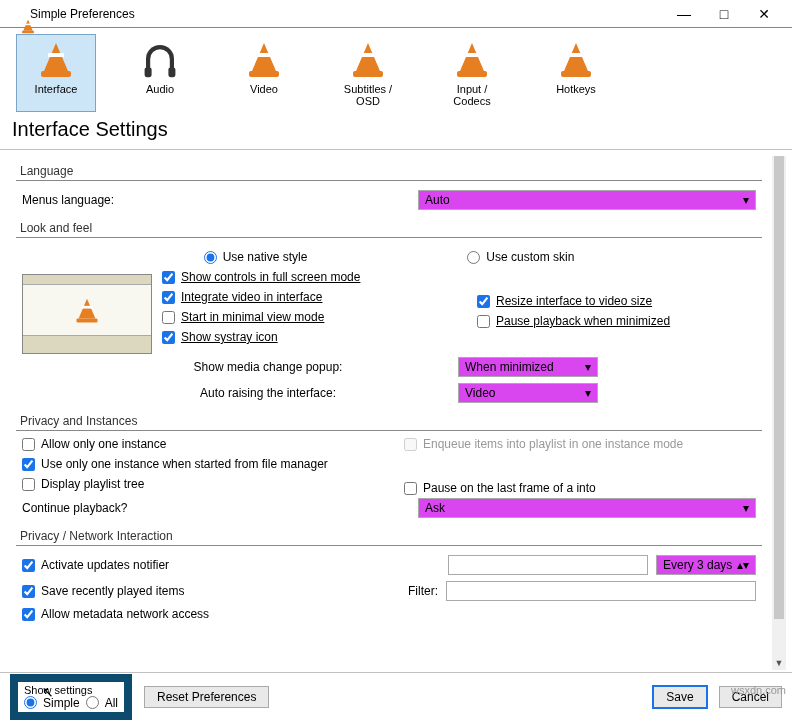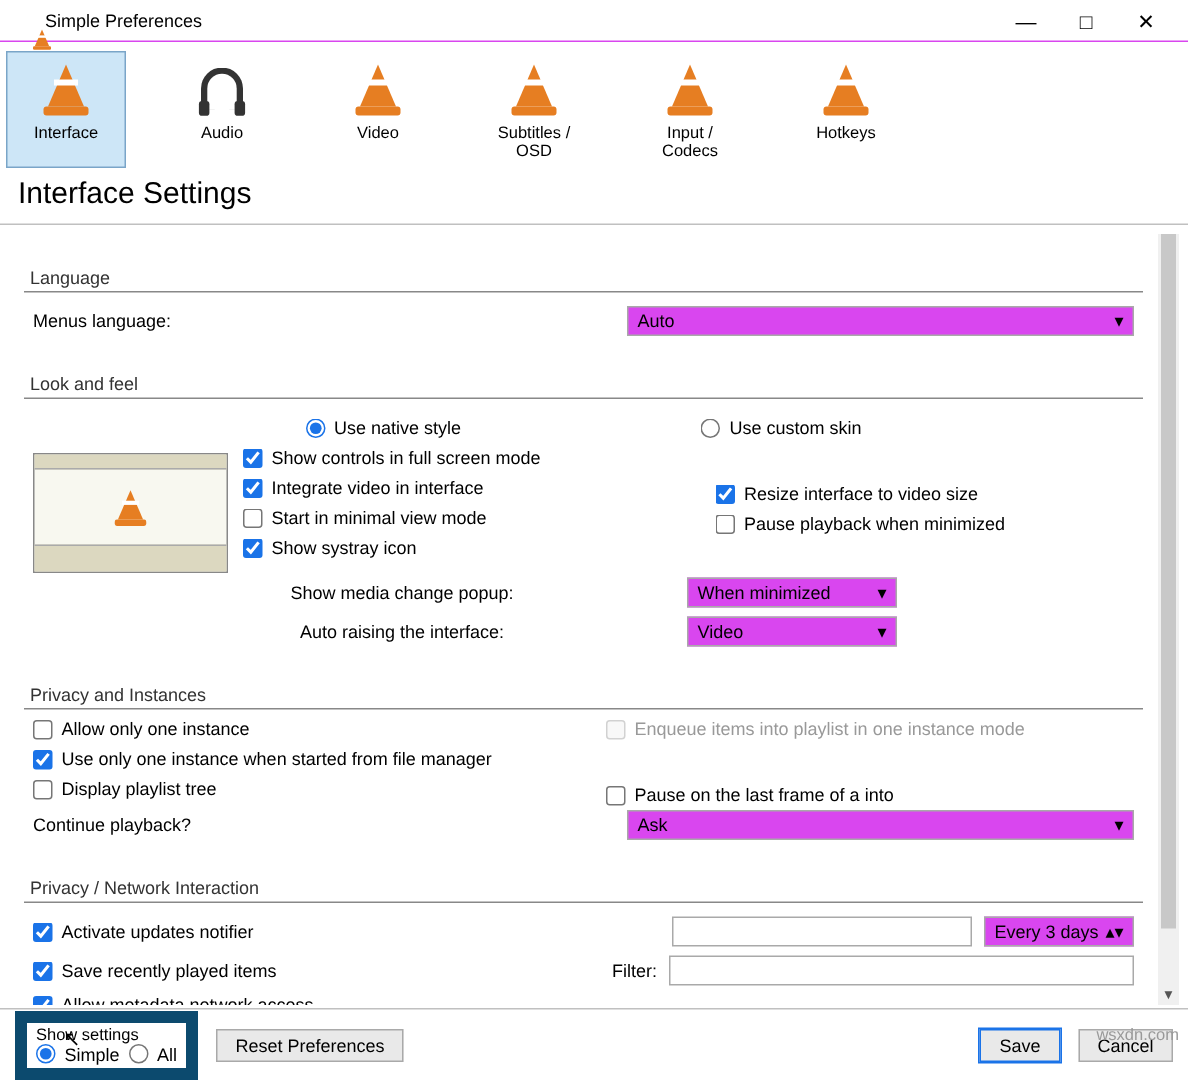--- a/index.html
+++ b/index.html
@@ -3,21 +3,21 @@
 <meta charset="utf-8">
 <style>
 * { box-sizing: border-box; margin: 0; padding: 0; }
 body { font-family: "Segoe UI", Tahoma, sans-serif; font-size: 12px; background: #fff; width: 792px; height: 720px; overflow: hidden; position: relative; }
 
 .titlebar { height: 28px; display: flex; align-items: center; padding: 0 8px; border-bottom: 1px solid #d946ef; }
 .titlebar .icon { width: 16px; height: 16px; margin-right: 6px; }
 .titlebar .title { flex: 1; font-size: 12px; }
 .titlebar .winbtn { width: 40px; height: 28px; display: flex; align-items: center; justify-content: center; font-size: 14px; }
 
-.tabbar { display: flex; gap: 24px; padding: 6px 16px 0 4px; }
+.tabbar { display: flex; gap: 24px; padding: 6px 16px 0 16px; }
 .tab { text-align: center; width: 80px; font-size: 11px; padding: 4px; border: 1px solid transparent; }
 .tab.selected { background: #cde6f7; border: 1px solid #7aa5c8; }
 .tab .cone { width: 40px; height: 40px; margin: 0 auto 4px auto; }
 
 .cone-shape { position: relative; width: 40px; height: 40px; display: block; }
 .cone-shape::before { content:""; position:absolute; left:50%; top:4px; width:0; height:0; border-left:12px solid transparent; border-right:12px solid transparent; border-bottom:28px solid #e67e22; transform:translateX(-50%);}
 .cone-shape::after { content:""; position:absolute; left:50%; top:14px; width:16px; height:4px; background:#fff; transform:translateX(-50%);}
 .cone-base { position:absolute; bottom:2px; left:50%; transform:translateX(-50%); width:30px; height:6px; background:#e67e22; border-radius:2px;}
 
 .headphones { width:40px;height:40px;border:6px solid #333;border-bottom:none;border-radius:40px 40px 0 0;position:relative;}
@@ -25,21 +25,21 @@
 .headphones::before{left:-8px;}.headphones::after{right:-8px;}
 
 .page-title { font-size: 20px; padding: 6px 12px 8px 12px; border-bottom: 1px solid #c0c0c0; }
 
 .scroll-area { position: absolute; top: 156px; bottom: 50px; left: 6px; right: 6px; overflow-y: auto; padding: 0 10px; border-right: 14px solid #f0f0f0; }
 .scrollbar-fake { position:absolute; top:156px; bottom:50px; right:6px; width:14px; background:#f0f0f0; }
 .scrollbar-fake .thumb { position:absolute; top:0; left:2px; right:2px; height:90%; background:#c8c8c8; }
 .scrollbar-fake .arr { position:absolute; left:0; right:0; height:14px; display:flex;align-items:center;justify-content:center; font-size:9px; color:#555;}
 .scrollbar-fake .arr.up{top:0;} .scrollbar-fake .arr.dn{bottom:0;}
 
-.group { margin-top: 20px; }
+.group { margin-top: 6px; }
 .group-title { font-size: 12px; color: #333; padding: 2px 4px; border-bottom: 1px solid #888; margin-bottom: 6px; }
 .row { display: flex; align-items: center; padding: 3px 6px; gap: 8px; }
 .row .label { min-width: 110px; }
 .select { flex: 1; border: 1px solid #a9a9a9; background: #d946ef; height: 20px; display: flex; align-items: center; justify-content: space-between; padding: 0 6px; font-size: 12px; }
 .select.short { flex:none; width: 140px; }
 .input { border:1px solid #a9a9a9; height:20px; flex:1; }
 .chk { display:flex; align-items:center; gap:6px; font-size:12px;}
 .chk input { width:13px; height:13px; accent-color:#1a73e8; }
 .chk.disabled { color:#999; }
 .radioset { display:flex; align-items:center; gap:6px; }
@@ -139,21 +139,21 @@
     <div class="lookfeel-radios">
       <label class="chk">
           <input type="radio" checked="" style="">
           <span>Use native style</span>
         </label>
       <label class="chk">
           <input type="radio" style="">
           <span>Use custom skin</span>
         </label>
     </div>
-    <div style="display:flex;">
+    <div style="display:flex;text-decoration:underline;">
       <div class="preview">
         <div class="bar t"></div>
         <span class="cone-shape mini-cone">
             <span class="cone-base"></span>
           </span>
         <div class="bar b"></div>
       </div>
       <div class="cols" style="flex:1;">
         <div class="col">
           <label class="chk">

